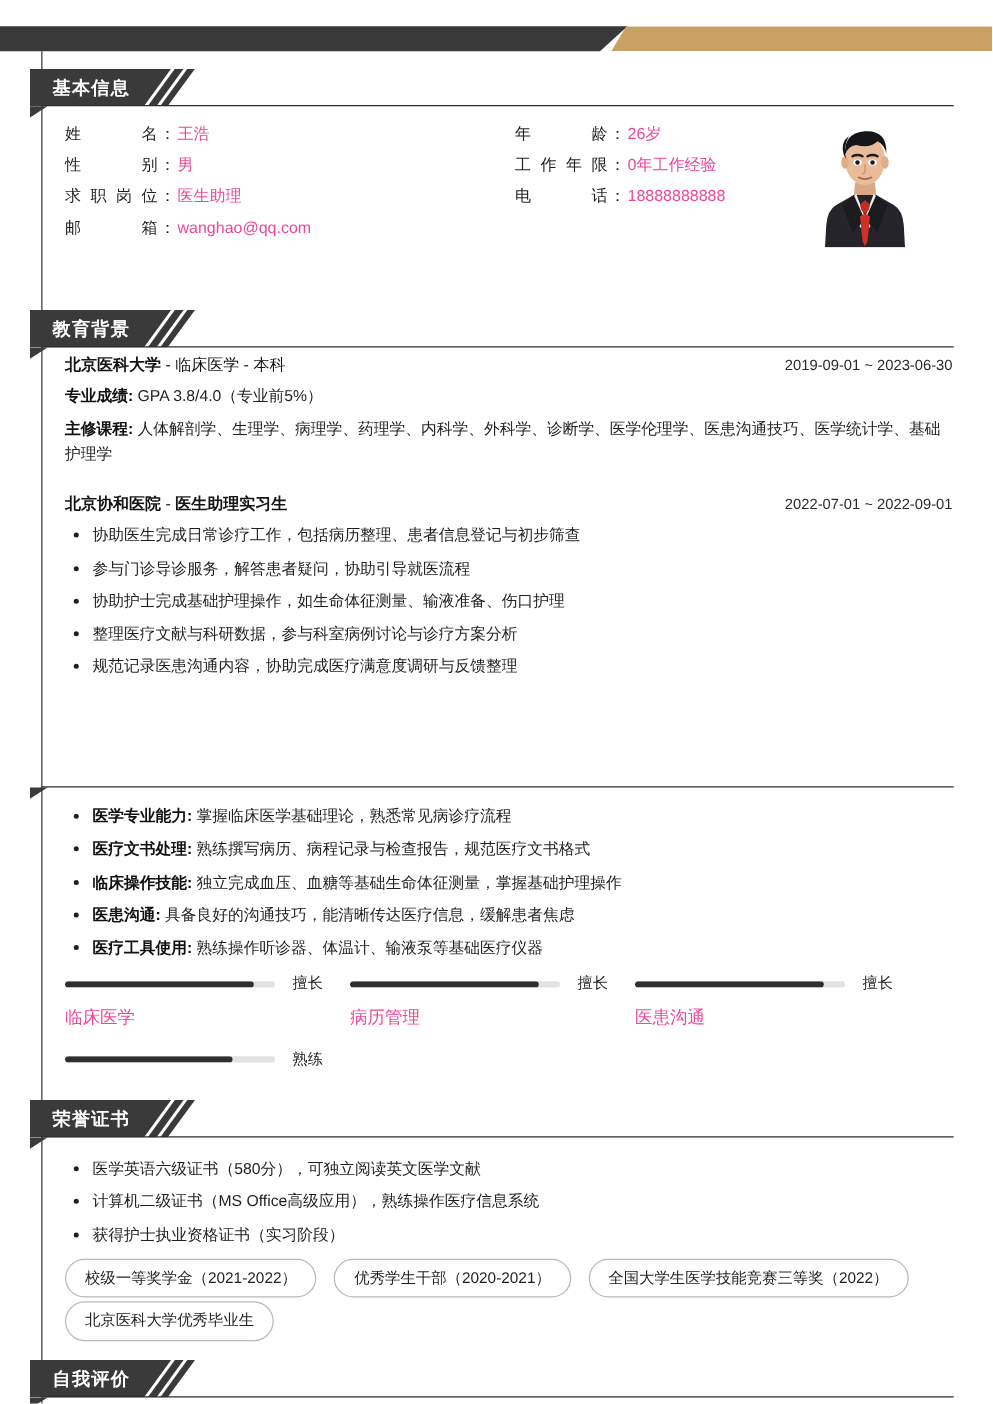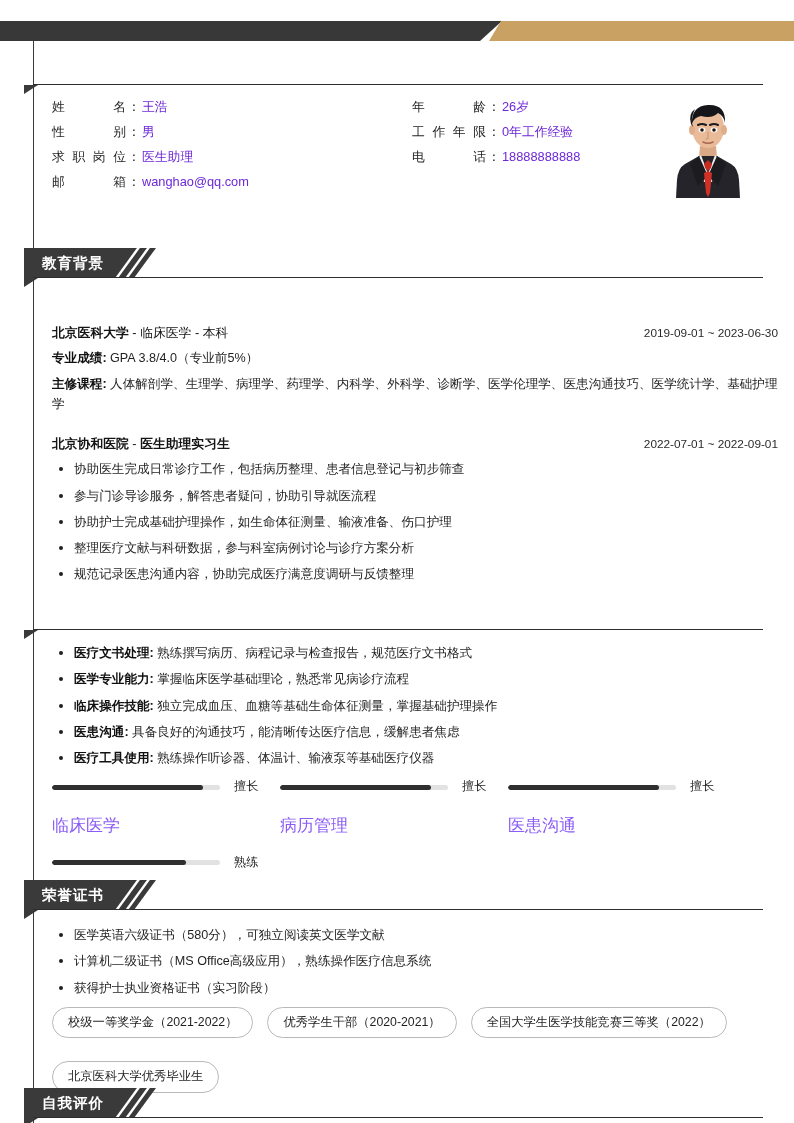--- a/index.html
+++ b/index.html
@@ -108,21 +108,21 @@
     left: 33px;
     top: 29px;
     width: 730px;
     height: 1.4px;
     background: #2d2d2d;
   }
 
   
   .sec-body {
     padding-left: 52px;
-    padding-right: 16px;
+    padding-right: 32px;
     font-size: 12.6px;
     line-height: 1.6;
     color: #1f1f1f;
   }
 
   
   .info-grid {
     position: relative;
     display: flex;
     padding-top: 8px;
@@ -144,21 +144,21 @@
     text-align-last: justify;
     text-align: justify;
     white-space: nowrap;
     color: #1f1f1f;
   }
   .info-colon {
     width: 16px;
     text-align: center;
   }
   .info-value {
-    color: #6d28d9;
+    color: #ec4899;
   }
   .photo {
     position: absolute;
     right: 30px;
     top: 5px;
     width: 80px;
     height: 104px;
     background: #ffffff;
     overflow: hidden;
   }
@@ -167,21 +167,20 @@
   .entry-head {
     display: flex;
     justify-content: space-between;
     align-items: baseline;
     padding-right: 0px;
   }
   .entry-title {
     font-size: 12.8px;
     font-weight: bold;
     color: #141414;
-    margin-top: 41px;
   }
   .entry-title .plain { font-weight: normal; }
   .entry-date {
     font-size: 11.8px;
     color: #2b2b2b;
   }
   .entry-line {
     font-size: 12.6px;
     margin-top: 5px;
     color: #1f1f1f;
@@ -237,31 +236,31 @@
     height: 5px;
     border-radius: 3px;
     background: #2f2f2f;
   }
   .skill-level {
     margin-left: 14px;
     font-size: 12.2px;
     color: #1f1f1f;
   }
   .skill-name {
-    margin-top: 15px;
-    font-size: 17px;
-    color: #8b5cf6;
+    margin-top: 5px;
+    font-size: 14px;
+    color: #ec4899;
   }
 
   
   .tag-wrap {
     margin-top: 10px;
     display: flex;
     flex-wrap: wrap;
-    gap: 23px 14px;
+    gap: 3px 14px;
     max-width: 700px;
     align-items: flex-end;
   }
   .tag {
     border: 1px solid #b9b9b9;
     border-radius: 16px;
     padding: 5px 15px;
     font-size: 12.3px;
     color: #1f1f1f;
     background: #ffffff;
@@ -276,20 +275,23 @@
   <div class="top-banner">
     <div class="dark"></div>
     <div class="dark-wedge"></div>
     <div class="gold"></div>
   </div>
 
   <div class="left-rule"></div>
 
   <div class="section" style="top:55px;">
     <div class="sec-head">
+      <div class="sec-tab">
+        <span class="title">基本信息</span>
+      </div>
       <div class="sec-stripe" style="left:126px;"></div>
       <div class="sec-stripe" style="left:136px;"></div>
       <div class="sec-fold"></div>
       <div class="sec-rule"></div>
     </div>
     <div class="sec-body">
       <div class="info-grid">
         <div class="info-col left">
           <div class="info-row">
             <span class="info-label">姓名</span>
@@ -416,22 +418,22 @@
 
   <div class="section" style="top:600px;">
     <div class="sec-head">
       <div class="sec-stripe" style="left:126px;"></div>
       <div class="sec-stripe" style="left:136px;"></div>
       <div class="sec-fold"></div>
       <div class="sec-rule"></div>
     </div>
     <div class="sec-body">
       <ul class="bullets" style="margin-top:10px;">
+        <li><b>医学专业能力:</b><span> 掌握临床医学基础理论，熟悉常见病诊疗流程</span></li>
         <li><b>医疗文书处理:</b><span> 熟练撰写病历、病程记录与检查报告，规范医疗文书格式</span></li>
-        <li><b>医学专业能力:</b><span> 掌握临床医学基础理论，熟悉常见病诊疗流程</span></li>
         <li><b>临床操作技能:</b><span> 独立完成血压、血糖等基础生命体征测量，掌握基础护理操作</span></li>
         <li><b>医患沟通:</b><span> 具备良好的沟通技巧，能清晰传达医疗信息，缓解患者焦虑</span></li>
         <li><b>医疗工具使用:</b><span> 熟练操作听诊器、体温计、输液泵等基础医疗仪器</span></li>
       </ul>
 
       <div class="skill-wrap">
         <div class="skill-item">
           <div class="skill-bar-row">
             <div class="skill-track">
               <div class="skill-fill" style="width: 90%;"></div>

